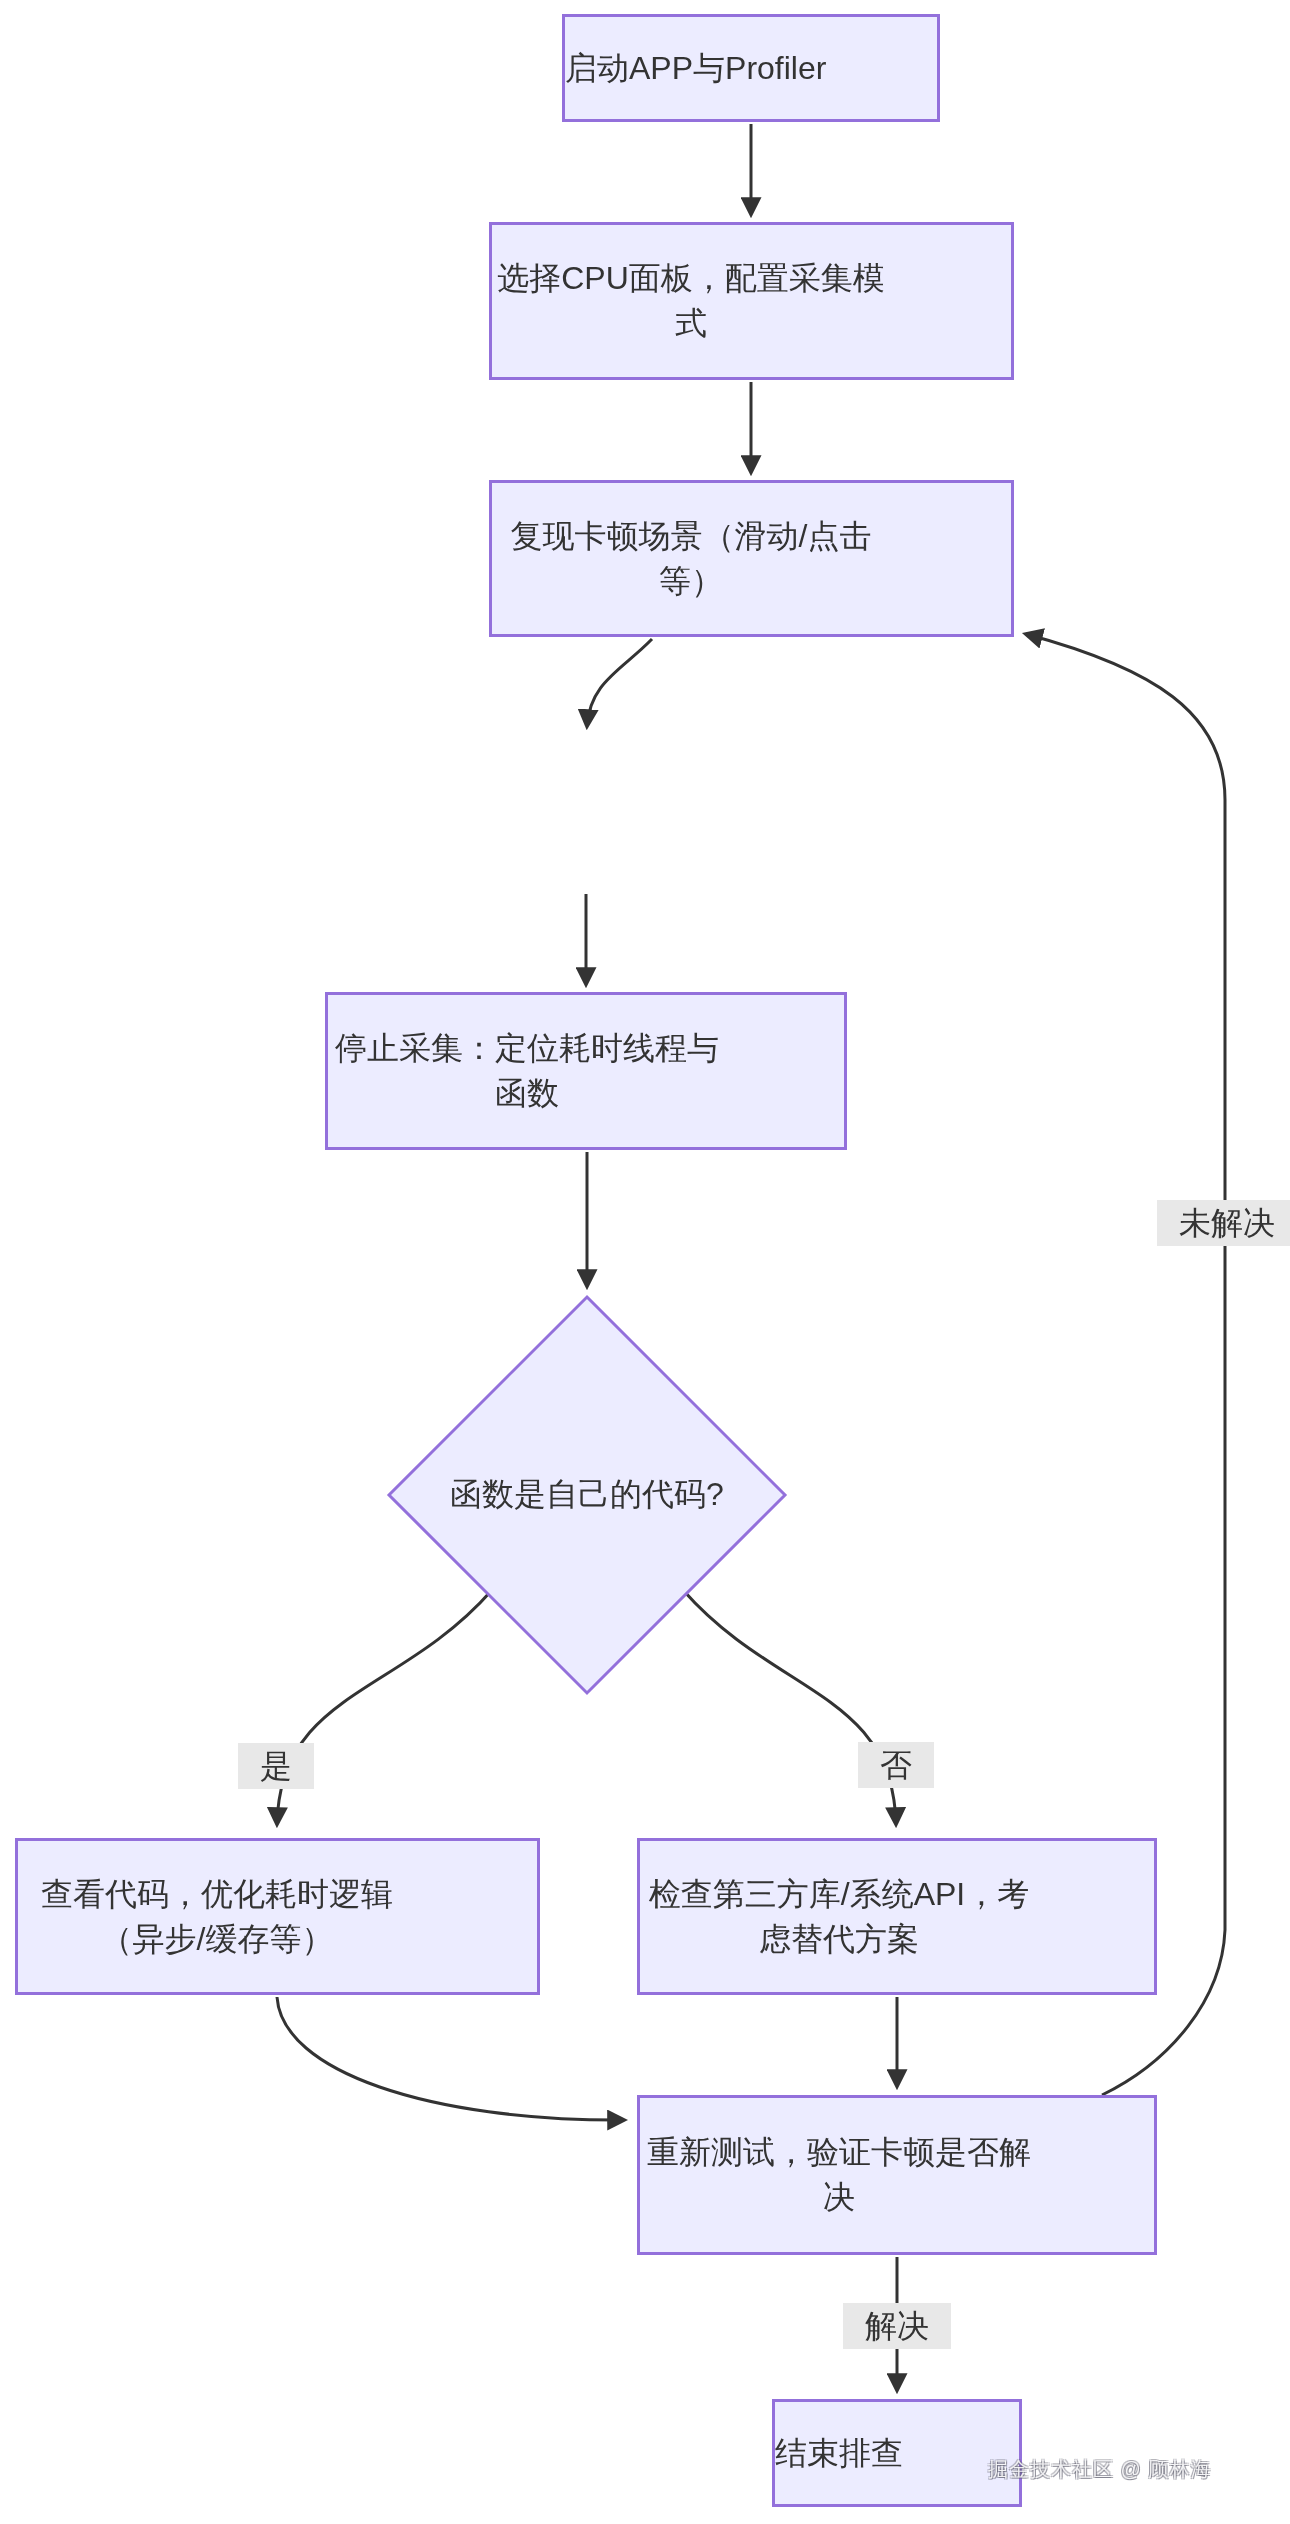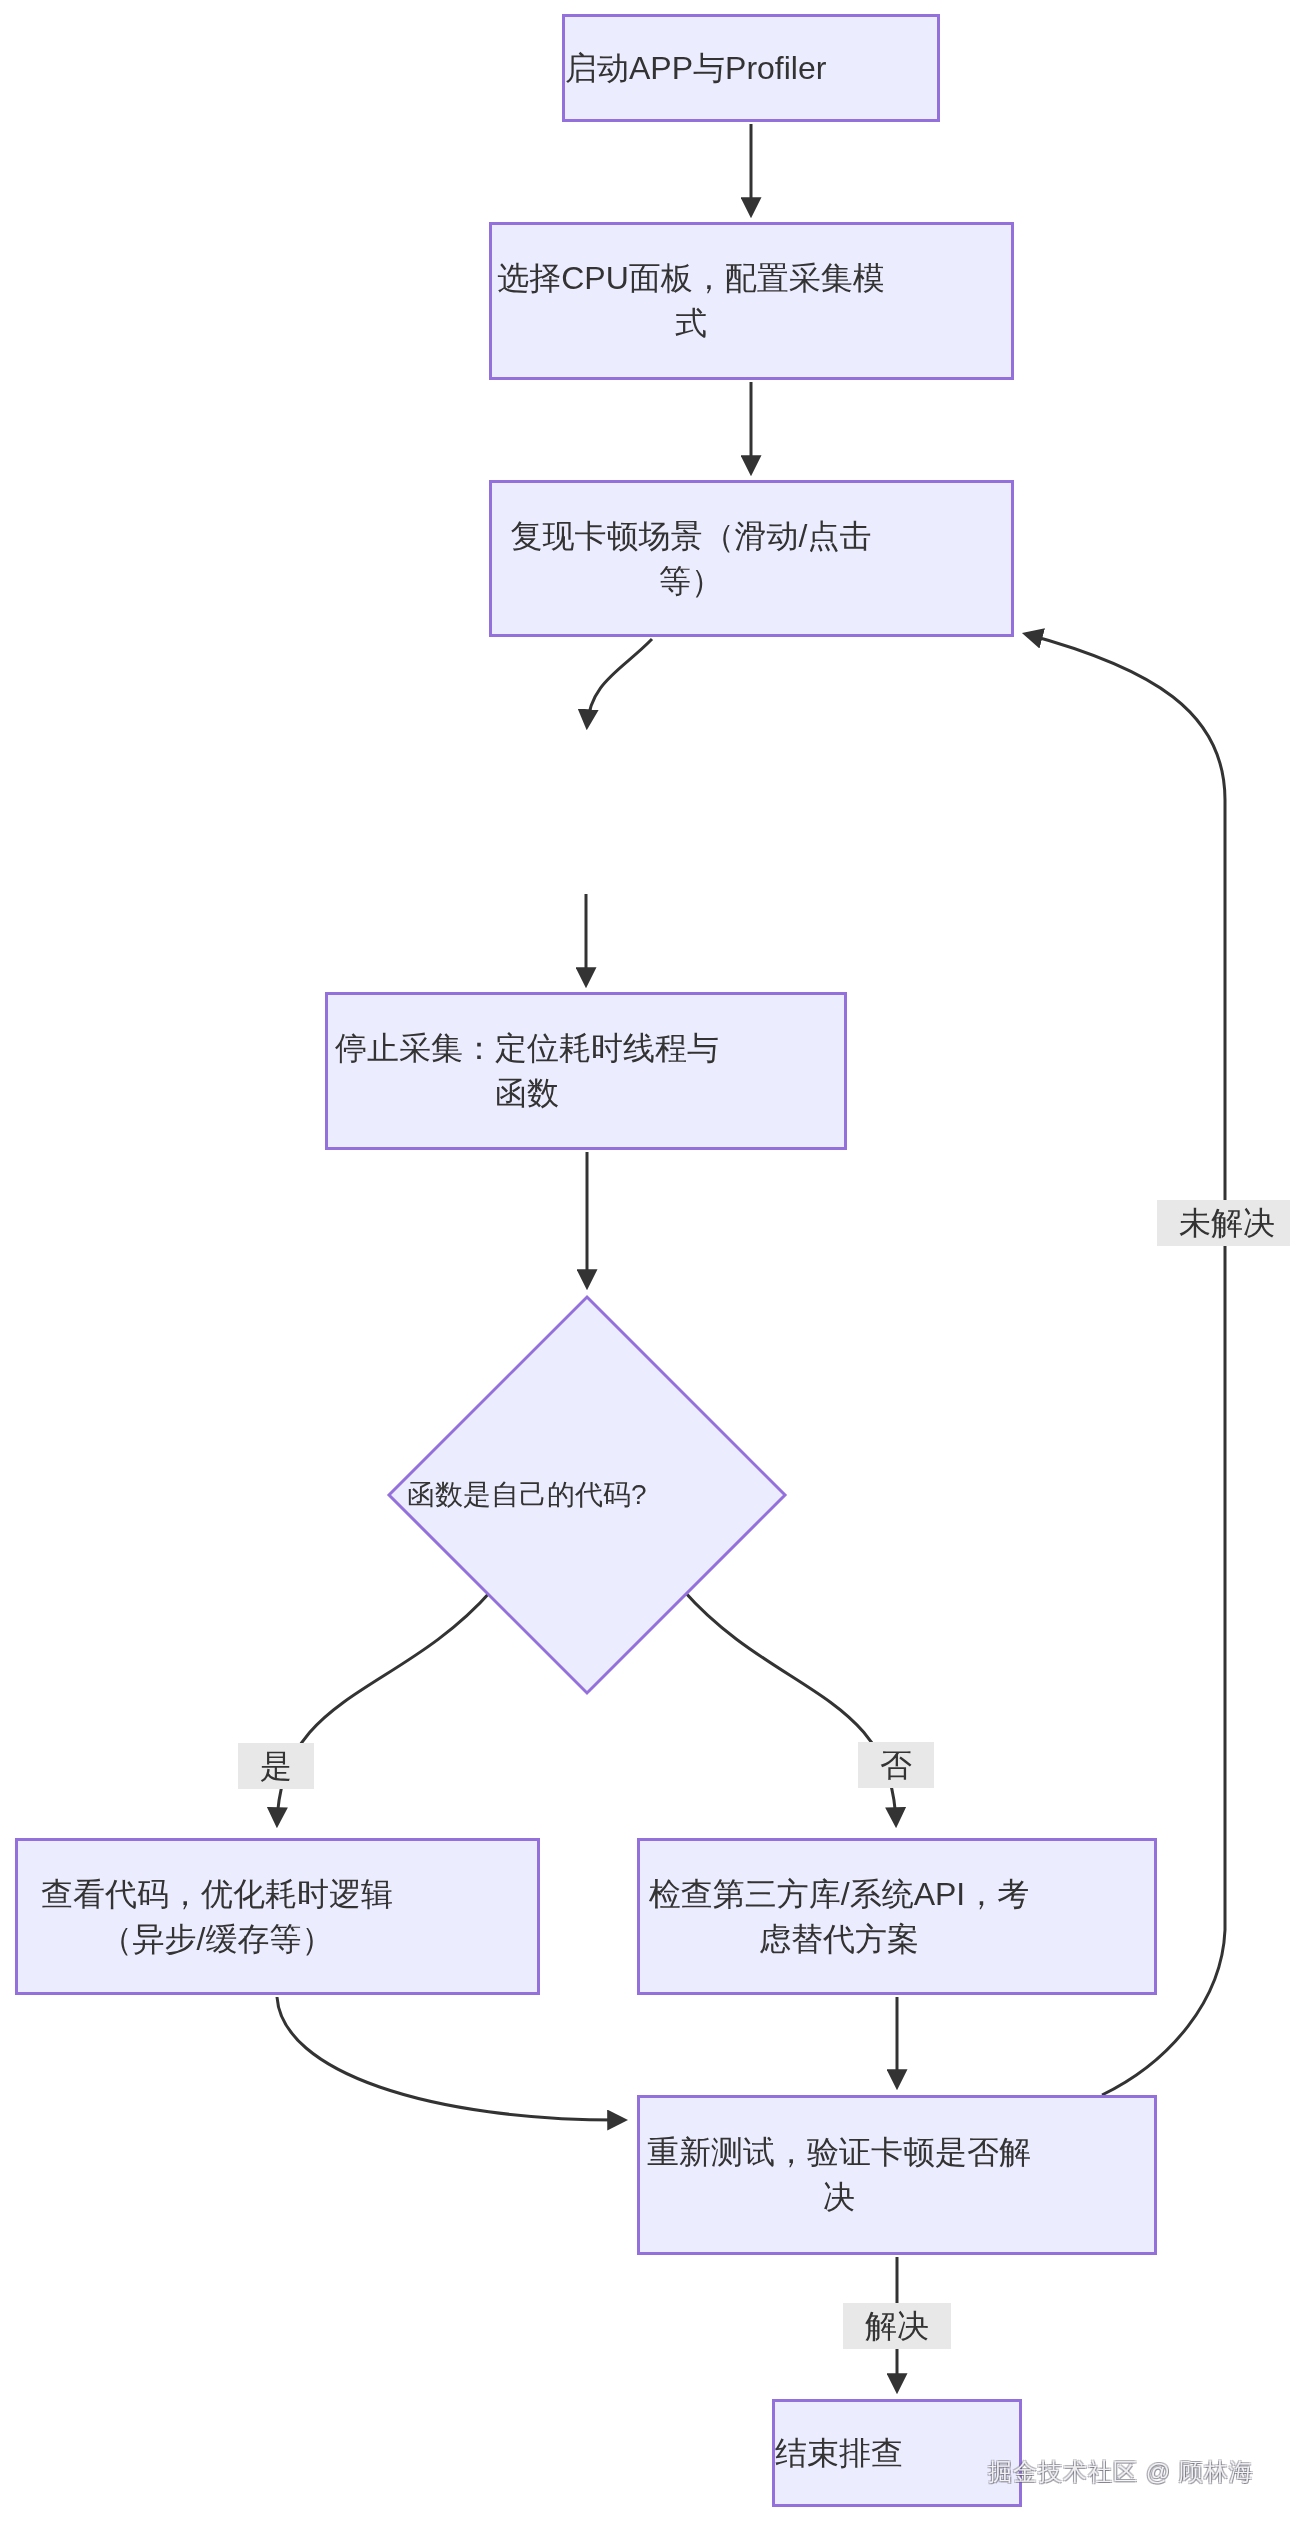--- a/index.html
+++ b/index.html
@@ -27,34 +27,34 @@
     background:var(--node-fill);
     border:3px solid var(--node-border);
     box-sizing:border-box;
     display:flex;align-items:center;justify-content:flex-start;
     font-size:32px;line-height:45px;color:var(--text-color);
     text-align:center;
   }
   .node .lbl{display:inline-block;max-width:398px;}
   .diamond-label{
     position:absolute;z-index:3;
-    display:flex;align-items:center;
-    font-size:28px;color:var(--text-color);text-align:center;
+    display:flex;align-items:center;justify-content:center;
+    font-size:32px;color:var(--text-color);text-align:center;
   }
   .edge-label{
     position:absolute;z-index:3;
     transform:translate(-50%,-50%);
     background:var(--label-bg);
     padding:3px 22px;
     font-size:32px;line-height:40px;color:var(--text-color);
     white-space:nowrap;
   }
   .watermark{
     position:absolute;z-index:4;
-    font-size:24px;letter-spacing:1px;
+    font-size:20px;letter-spacing:1px;
     color:rgba(248,248,250,0.92);
     text-shadow:1px 1px 0 rgba(95,95,110,0.55),
                 -1px -1px 0 rgba(95,95,110,0.35),
                 1px -1px 0 rgba(95,95,110,0.35),
                 -1px 1px 0 rgba(95,95,110,0.45);
     white-space:nowrap;
   }
 </style>
 </head>
 <body>

